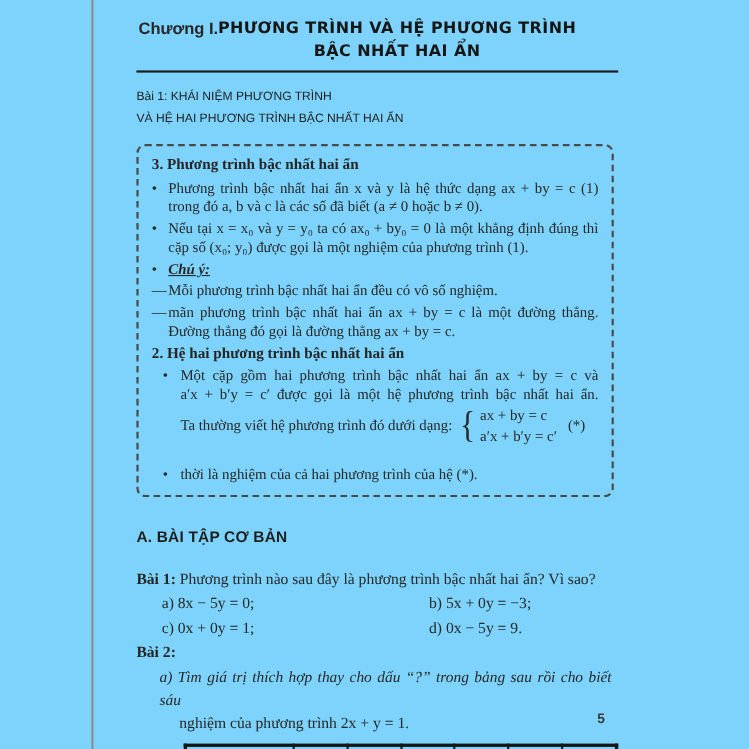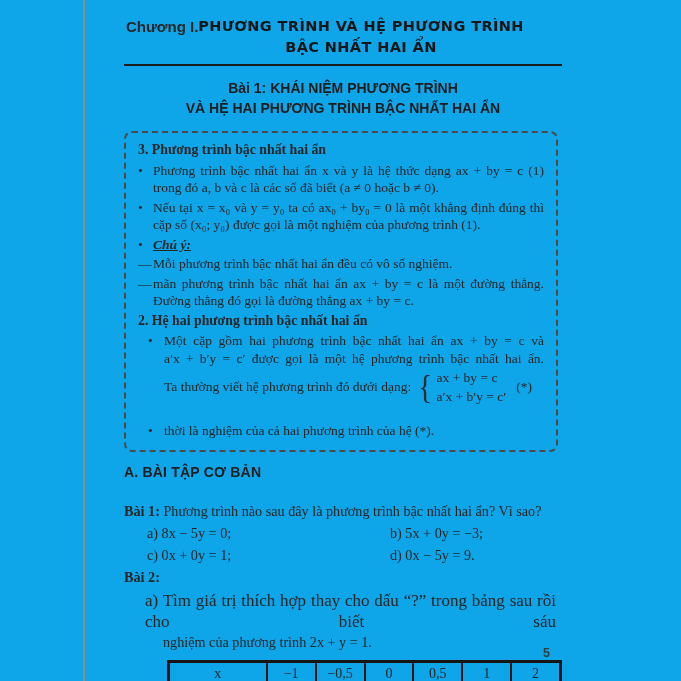--- a/index.html
+++ b/index.html
@@ -1,35 +1,35 @@
 <!DOCTYPE html>
 <html lang="vi"><head>
 <meta charset="utf-8">
 <style>
   html,body{margin:0;padding:0;}
   .page{
-    position:relative;width:681px;height:681px;background:#0ea5e9;overflow:hidden;
+    position:relative;width:681px;height:681px;background:#7dd3fc;overflow:hidden;
     font-family:"Liberation Serif","DejaVu Serif",serif;color:#262626;
   }
   .edge-line{position:absolute;left:83px;top:0;bottom:0;width:2px;background:#8d8d8d;}
   .content{position:absolute;left:124px;top:16px;width:438px;}
 
   
   .chapter-header{position:relative;border-bottom:2px solid #1c1c1c;padding-bottom:6px;}
   .ch-label{
     position:absolute;left:2px;top:2px;
     font-family:"Liberation Sans","DejaVu Sans",sans-serif;font-weight:bold;font-size:15px;
   }
   .ch-titles{margin-left:36px;text-align:center;
     font-family:"DejaVu Sans","Liberation Sans",sans-serif;font-weight:bold;font-size:14.5px;
     letter-spacing:.4px;line-height:21px;color:#161616;}
   
   .lesson-title{
-    margin:12px 0 0 0;text-align:center;
-    font-family:"Liberation Sans","DejaVu Sans",sans-serif;font-weight:bold;font-size:14px;
+    margin:12px 0 0 0;
+    font-family:"Liberation Sans","DejaVu Sans",sans-serif;font-weight:normal;font-size:11px;
     line-height:20px;color:#1d1d1d;
   }
 
   
   .theory-box{
     margin:13px 4px 0 0;border:2px dashed #4a4a4a;border-radius:8px;
     padding:6px 12px 8px 12px;font-size:13.5px;line-height:17.5px;
   }
   .tb-heading{font-weight:bold;font-size:13.8px;margin:2px 0 3px 0;}
   .blk{position:relative;padding-left:15px;margin:2px 0;}
@@ -39,31 +39,31 @@
   .jline{text-align:justify;text-align-last:justify;}
   .note-label{font-weight:bold;font-style:italic;text-decoration:underline;}
   .sysrow{display:flex;align-items:center;margin:1px 0 16px 0;}
   .sys-intro{white-space:nowrap;}
   .brace{font-size:34px;font-weight:400;line-height:30px;margin:0 3px 0 6px;transform:scaleX(.85);color:#2b2b2b;}
   .sys-eqs{line-height:19px;font-size:13.5px;}
   .sys-star{margin-left:10px;}
 
   
   .section-a{
-    margin:12px 0 0 0;font-family:"Liberation Sans","DejaVu Sans",sans-serif;
+    margin:28px 0 0 0;font-family:"Liberation Sans","DejaVu Sans",sans-serif;
     font-weight:bold;font-size:14px;color:#1d1d1d;letter-spacing:.2px;
   }
   .para{font-size:14.2px;line-height:22px;margin:0;padding-right:12px;}
   .ex-label{font-weight:bold;}
   .q-just{text-align:justify;text-align-last:justify;}
   .opt-row{display:flex;font-size:14.2px;line-height:22px;}
   .opt-left{width:266px;padding-left:23px;box-sizing:border-box;}
   .opt-right{flex:1;}
   .mt4{margin-top:20px;}
-  .parta-l1{margin:2px 0 0 21px;padding-right:6px;text-align:justify;text-align-last:justify;font-size:17px;line-height:21px;}
+  .parta-l1{margin:2px 0 0 21px;padding-right:6px;text-align:justify;text-align-last:justify;font-size:14px;line-height:21px;font-style:italic;}
   .parta-l2{margin:0 0 0 39px;font-size:14.2px;line-height:21px;}
 
   
   table.sol{border-collapse:collapse;margin:7px 0 0 43px;}
   table.sol td{
     border:2px solid #161616;text-align:center;font-size:14px;
     height:22px;padding:0 2px;
   }
   table.sol{border:3px solid #161616;}
   td.c0{width:92px;}

